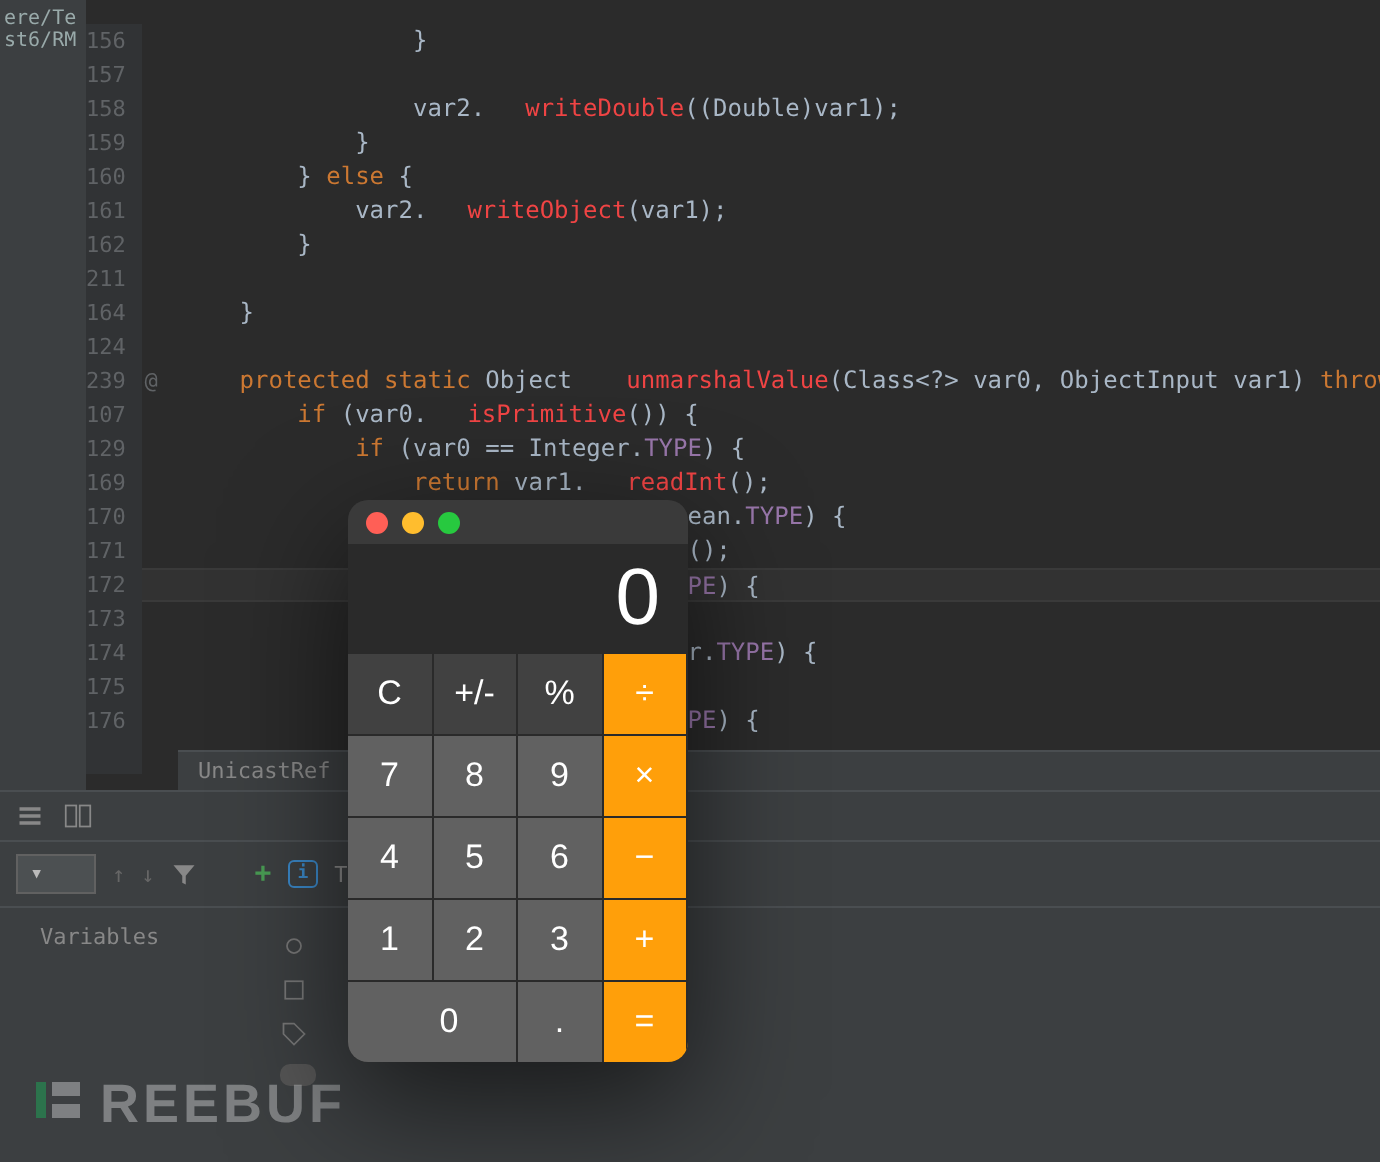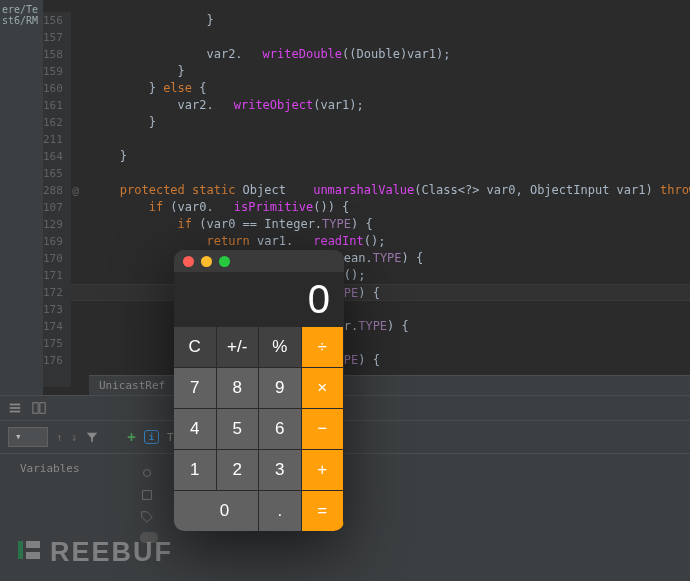--- a/index.html
+++ b/index.html
@@ -52,21 +52,21 @@
   .gutter .at { position: relative; }
   .gutter .at::after { content: "@"; position: absolute; right: -16px; color: #606366; }
   .code {
     flex: 1;
     position: relative;
     white-space: pre;
   }
   .code .line { height: 17px; line-height: 17px; padding-left: 20px; }
   .code .line.caret { background: #323232; border-top:1px solid #3a3a3a; border-bottom:1px solid #3a3a3a; }
   .kw { color: #cc7832; }
-  .mth { color: #d946ef; padding-left: 20px; }
+  .mth { color: #ef4444; padding-left: 20px; }
   .var { color: #9876aa; }
 
   .breadcrumbs {
     position: absolute;
     left: 89px;
     top: 375px;
     right: 0;
     height: 20px;
     background: #3c3f41;
     color: #888;
@@ -208,22 +208,22 @@
   <div class="gutter" id="gutter">
       <div class="ln">156</div>
       <div class="ln">157</div>
       <div class="ln">158</div>
       <div class="ln">159</div>
       <div class="ln">160</div>
       <div class="ln">161</div>
       <div class="ln">162</div>
       <div class="ln">211</div>
       <div class="ln">164</div>
-      <div class="ln">165</div>
-      <div class="ln at">288</div>
+      <div class="ln">124</div>
+      <div class="ln at">239</div>
       <div class="ln">107</div>
       <div class="ln">129</div>
       <div class="ln">169</div>
       <div class="ln">170</div>
       <div class="ln">171</div>
       <div class="ln">172</div>
       <div class="ln">173</div>
       <div class="ln">174</div>
       <div class="ln">175</div>
       <div class="ln">176</div>

